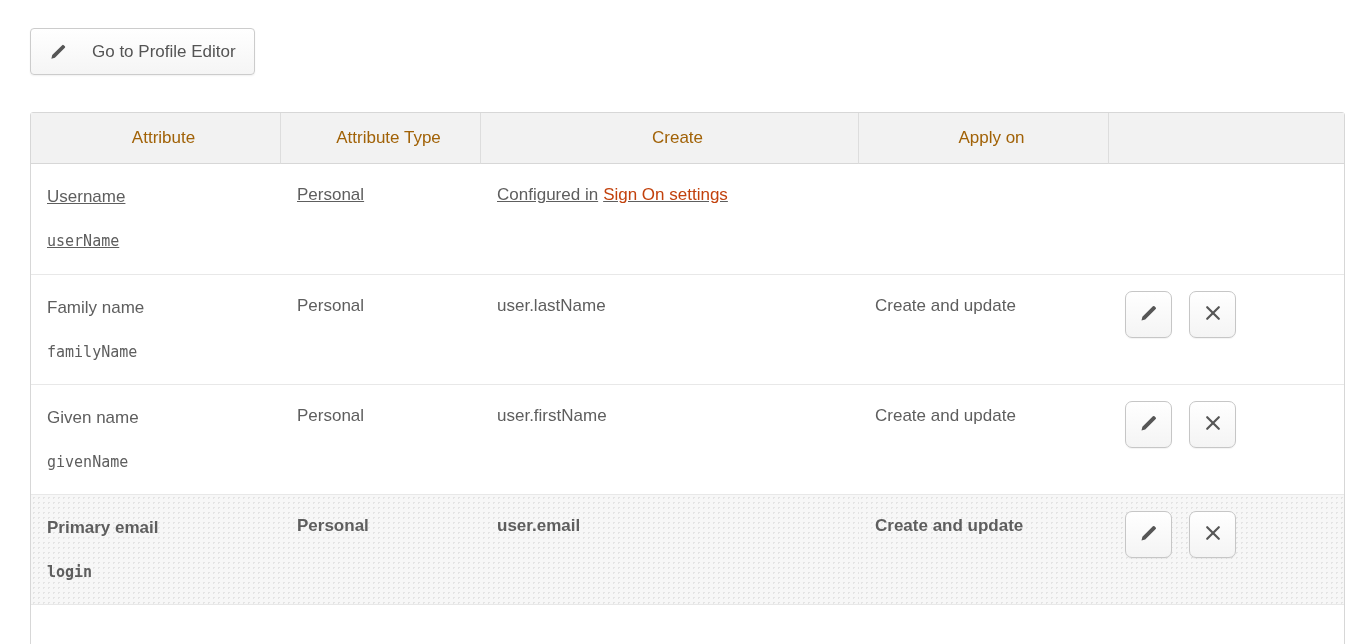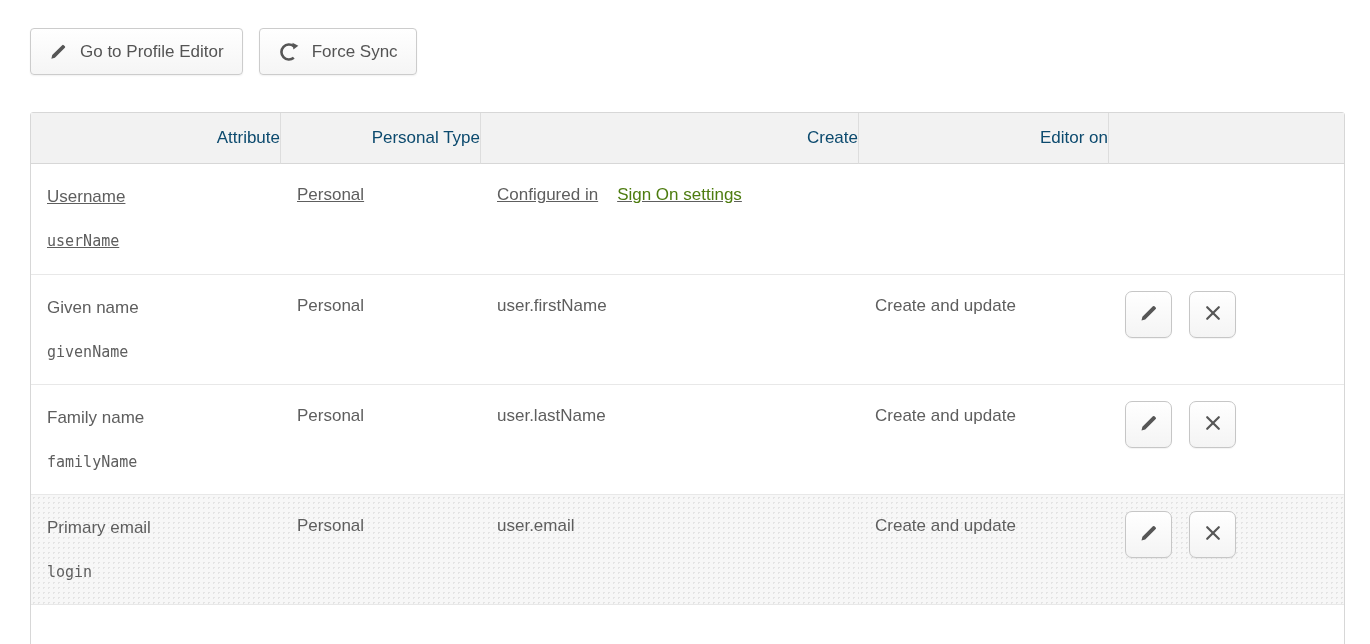--- a/index.html
+++ b/index.html
@@ -12,21 +12,21 @@
     font-family: "Liberation Sans", sans-serif;
     color: #5e5e5e;
   }
   .page { padding: 28px 25px 0 30px; }
 
   
   .toolbar { display: flex; gap: 16px; margin-bottom: 37px; }
   .btn {
     display: inline-flex;
     align-items: center;
-    gap: 12px;
+    gap: 24px;
     height: 47px;
     padding: 0 18px;
     background: linear-gradient(#ffffff, #f5f5f5);
     border: 1px solid #cccccc;
     border-radius: 4px;
     box-shadow: 0 1px 2px rgba(0,0,0,0.06);
     font-family: inherit;
     font-size: 17px;
     color: #545454;
     cursor: pointer;
@@ -39,24 +39,24 @@
     width: 1315px;
     border-collapse: separate;
     border-spacing: 0;
     border: 1px solid #d7d7d7;
     border-radius: 3px;
     table-layout: fixed;
   }
   thead th {
     height: 51px;
     background: #f2f2f2;
-    text-align: right;
+    text-align: center;
     font-weight: 400;
     font-size: 17px;
-    color: #0c4a6e;
+    color: #a16207;
     padding: 0 0 0 16px;
     border-right: 1px solid #dddddd;
     border-bottom: 1px solid #d7d7d7;
   }
   thead th:last-child { border-right: none; }
   tbody td {
     height: 110px;
     vertical-align: top;
     padding: 21px 16px 0 16px;
     font-size: 17px;
@@ -64,27 +64,28 @@
     border-top: 1px solid #e8e8e8;
   }
   tbody tr:first-child td { border-top: none; text-decoration: underline; }
   .attr-label { line-height: 24px; }
   .attr-var {
     font-family: "DejaVu Sans Mono", "Liberation Mono", monospace;
     font-size: 15px;
     margin-top: 23px;
     color: #5e5e5e;
   }
-  a.link { color: #4d7c0f; text-decoration: none; cursor: pointer; text-align: right; }
-  .value-prefix { margin-right: 19px; }
+  a.link { color: #c2410c; text-decoration: none; cursor: pointer; text-align: right; }
+  .value-prefix { margin-right: 5px; }
 
   tr.row-highlight td {
     background-color: #f7f7f7;
     background-image: radial-gradient(#e4e4e4 1px, transparent 1px);
     background-size: 5px 5px;
+    font-weight: bold;
   }
 
   td.actions-cell { padding: 16px 0 0 16px; }
   .actions { display: flex; gap: 17px; }
   .icon-btn {
     width: 47px;
     height: 47px;
     border: 1px solid #c6c6c6;
     border-radius: 7px;
     background: linear-gradient(#ffffff, #f4f4f4);
@@ -104,61 +105,80 @@
 
   <div class="toolbar">
     <button class="btn">
       <span class="icon">
         <svg width="19" height="19" viewBox="0 0 20 20">
           <path fill="#565656" d="M2.5 17.5 L3.4 13.8 13.9 3.3 Q14.7 2.5 15.5 3.3 L16.7 4.5 Q17.5 5.3 16.7 6.1 L6.2 16.6 2.5 17.5 Z"></path>
         </svg>
       </span>
       <span>Go to Profile Editor</span>
     </button>
-    <button class="btn">
-      <span class="icon">
-        <svg width="22" height="22" viewBox="0 0 22 22">
-          <path d="M15.8 16.7 A7.5 7.5 0 1 1 15.8 5.3" fill="none" stroke="#565656" stroke-width="2.6"></path>
-          <path d="M14.4 1.7 L20.3 4.7 L15.4 8.4 Z" fill="#565656"></path>
-        </svg>
-      </span>
-      <span>Force Sync</span>
-    </button>
   </div>
 
   <table class="attr-table">
     <colgroup>
       <col style="width:250px">
         <col style="width:200px">
         <col style="width:378px">
         <col style="width:250px">
         <col>
     </colgroup>
     <thead>
       <tr>
         <th>Attribute</th>
-        <th>Personal Type</th>
+        <th>Attribute Type</th>
         <th>Create</th>
-        <th>Editor on</th>
+        <th>Apply on</th>
         <th></th>
       </tr>
     </thead>
     <tbody>
 
       <tr>
         <td>
           <div class="attr-label">Username</div>
           <div class="attr-var">userName</div>
         </td>
         <td>Personal</td>
         <td>
           <span class="value-prefix">Configured in</span><a class="link">Sign On settings</a>
         </td>
         <td></td>
         <td></td>
+      </tr>
+
+      <tr>
+        <td>
+          <div class="attr-label">Family name</div>
+          <div class="attr-var">familyName</div>
+        </td>
+        <td>Personal</td>
+        <td>user.lastName</td>
+        <td>Create and update</td>
+        <td class="actions-cell">
+          <div class="actions">
+            <button class="icon-btn">
+              <span>
+                <svg width="20" height="20" viewBox="0 0 20 20">
+                  <path fill="#565656" d="M2.5 17.5 L3.4 13.8 13.9 3.3 Q14.7 2.5 15.5 3.3 L16.7 4.5 Q17.5 5.3 16.7 6.1 L6.2 16.6 2.5 17.5 Z"></path>
+                </svg>
+              </span>
+            </button>
+            <button class="icon-btn">
+              <span>
+                <svg width="20" height="20" viewBox="0 0 20 20">
+                  <path d="M4.2 4.2 L15.8 15.8 M15.8 4.2 L4.2 15.8" stroke="#565656" stroke-width="2.2" stroke-linecap="round" fill="none"></path>
+                </svg>
+              </span>
+            </button>
+          </div>
+        </td>
       </tr>
 
       <tr>
         <td>
           <div class="attr-label">Given name</div>
           <div class="attr-var">givenName</div>
         </td>
         <td>Personal</td>
         <td>user.firstName</td>
         <td>Create and update</td>
@@ -175,48 +195,20 @@
               <span>
                 <svg width="20" height="20" viewBox="0 0 20 20">
                   <path d="M4.2 4.2 L15.8 15.8 M15.8 4.2 L4.2 15.8" stroke="#565656" stroke-width="2.2" stroke-linecap="round" fill="none"></path>
                 </svg>
               </span>
             </button>
           </div>
         </td>
       </tr>
 
-      <tr>
-        <td>
-          <div class="attr-label">Family name</div>
-          <div class="attr-var">familyName</div>
-        </td>
-        <td>Personal</td>
-        <td>user.lastName</td>
-        <td>Create and update</td>
-        <td class="actions-cell">
-          <div class="actions">
-            <button class="icon-btn">
-              <span>
-                <svg width="20" height="20" viewBox="0 0 20 20">
-                  <path fill="#565656" d="M2.5 17.5 L3.4 13.8 13.9 3.3 Q14.7 2.5 15.5 3.3 L16.7 4.5 Q17.5 5.3 16.7 6.1 L6.2 16.6 2.5 17.5 Z"></path>
-                </svg>
-              </span>
-            </button>
-            <button class="icon-btn">
-              <span>
-                <svg width="20" height="20" viewBox="0 0 20 20">
-                  <path d="M4.2 4.2 L15.8 15.8 M15.8 4.2 L4.2 15.8" stroke="#565656" stroke-width="2.2" stroke-linecap="round" fill="none"></path>
-                </svg>
-              </span>
-            </button>
-          </div>
-        </td>
-      </tr>
-
       <tr class="row-highlight">
         <td>
           <div class="attr-label">Primary email</div>
           <div class="attr-var">login</div>
         </td>
         <td>Personal</td>
         <td>user.email</td>
         <td>Create and update</td>
         <td class="actions-cell">
           <div class="actions">

